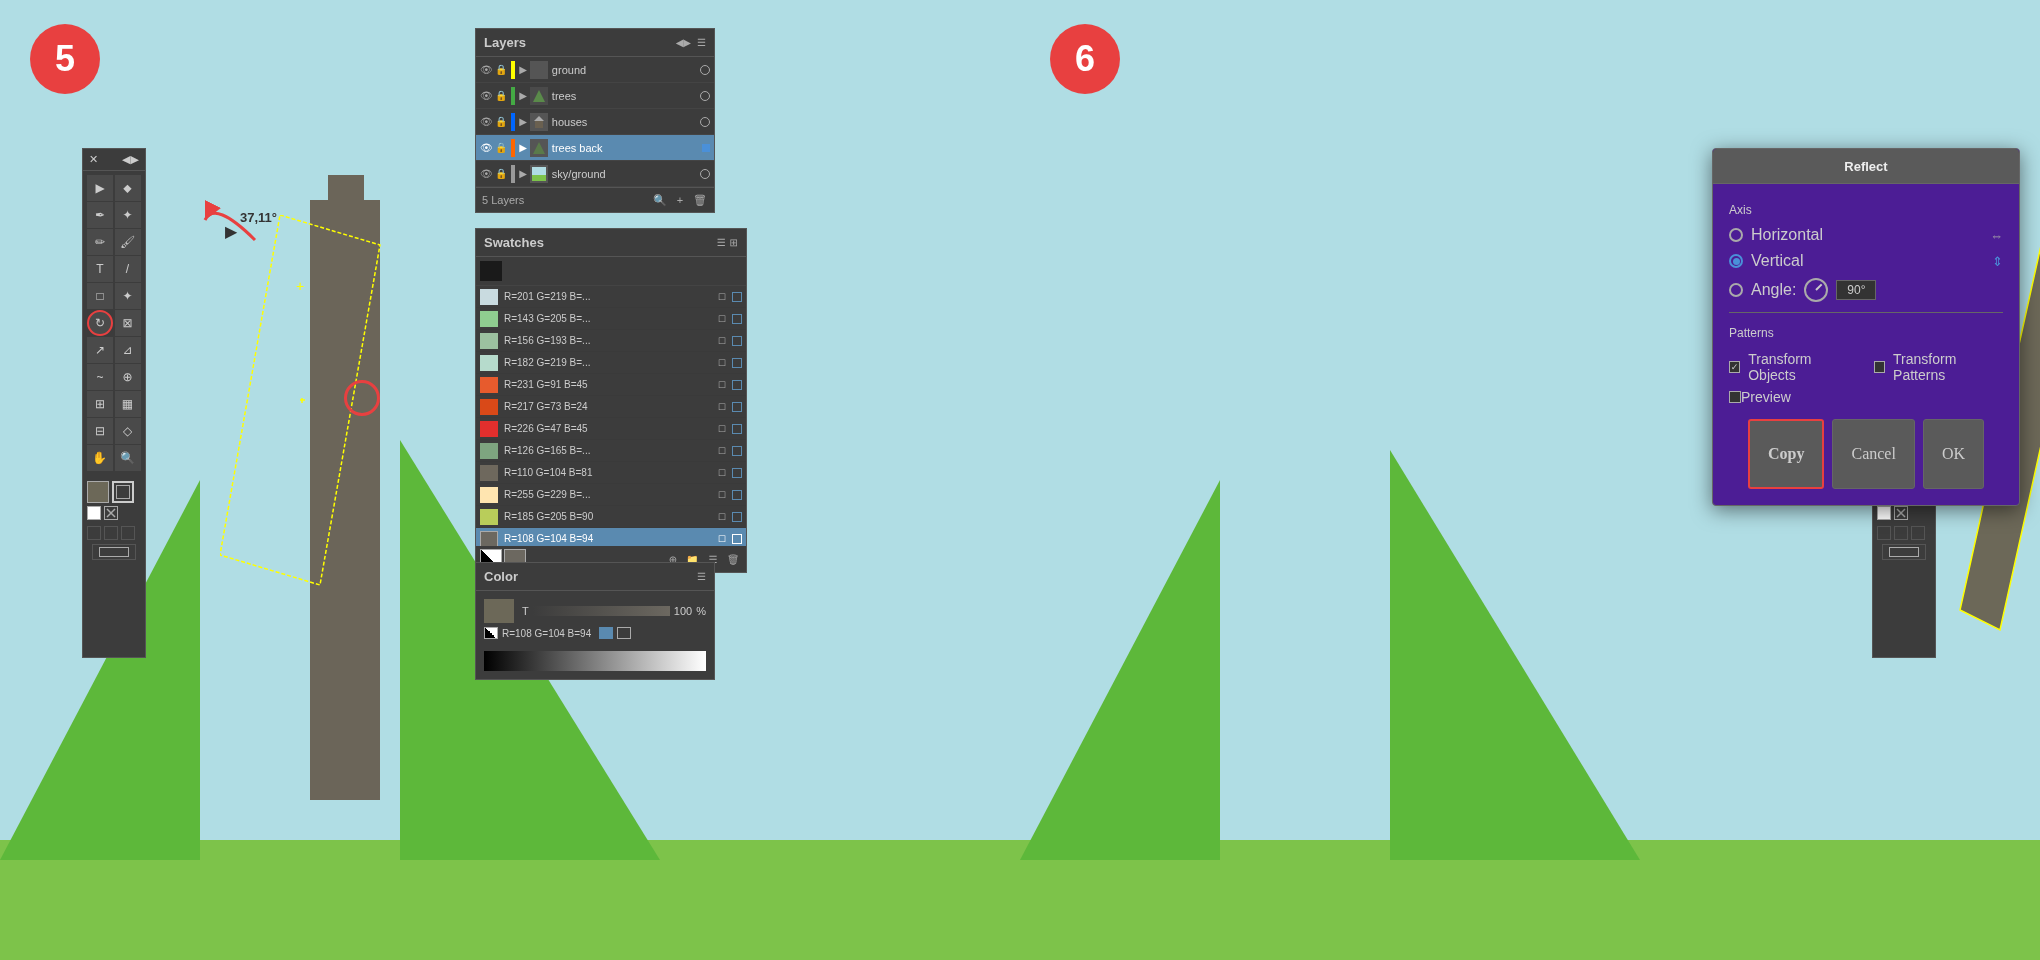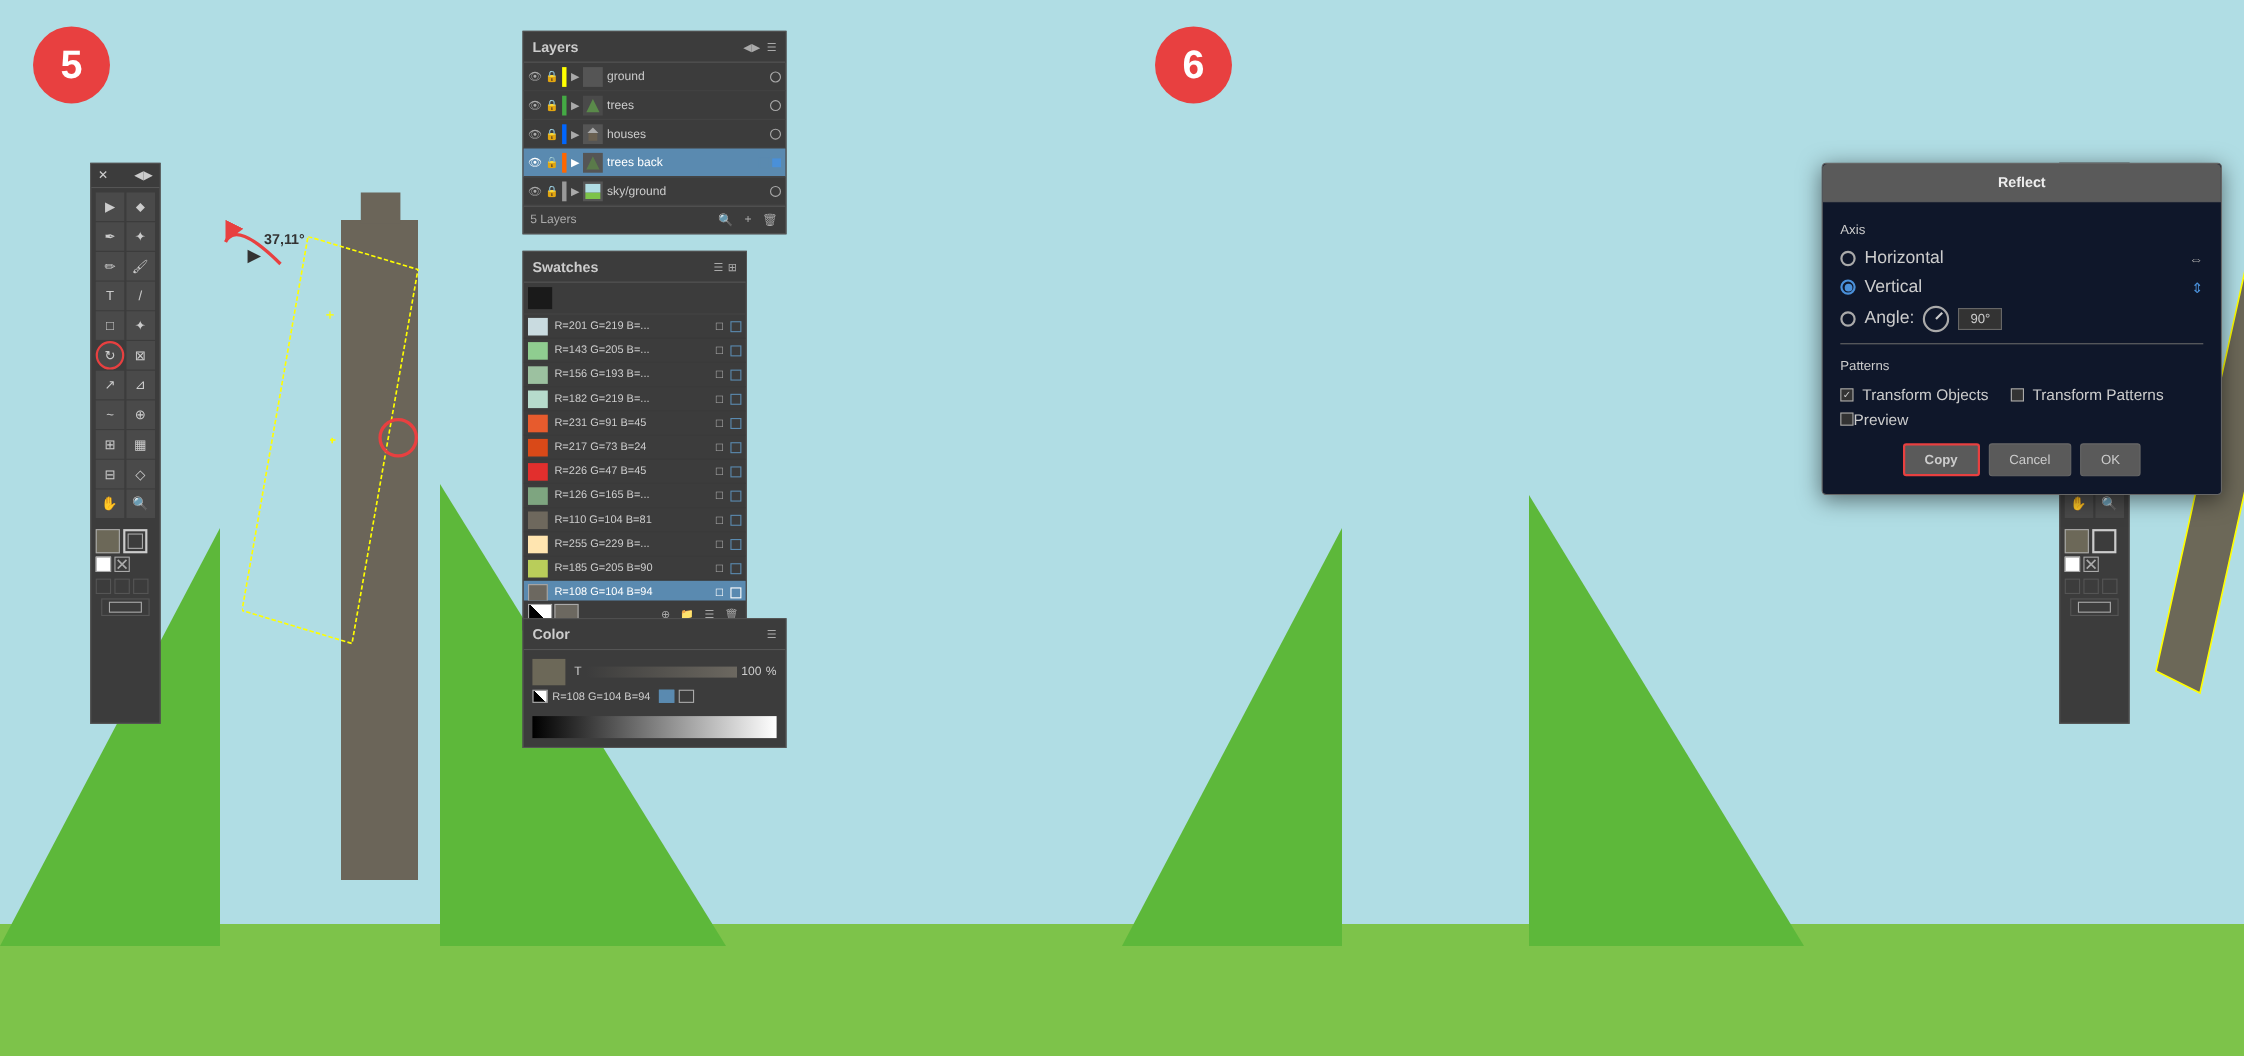--- a/index.html
+++ b/index.html
@@ -209,21 +209,21 @@
       align-items: center;
       justify-content: center;
       cursor: pointer;
     }
 
     
     .swatches-panel {
       position: absolute;
       left: 475px;
       top: 228px;
-      width: 204px;
+      width: 272px;
       background: #3c3c3c;
       border: 1px solid #555;
       z-index: 20;
     }
     .swatch-row {
       display: flex;
       align-items: center;
       padding: 2px 4px;
       border-bottom: 1px solid #3a3a3a;
       height: 22px;
@@ -305,22 +305,22 @@
       border: 3px solid #e84040;
       border-radius: 50%;
       z-index: 30;
     }
 
     
     .reflect-dialog {
       position: absolute;
       top: 148px;
       right: 20px;
-      width: 364px;
-      background: #0f172a;
+      width: 308px;
+      background: #4c1d95;
       border: 1px solid #666;
       border-radius: 4px;
       z-index: 50;
       box-shadow: 0 4px 20px rgba(0,0,0,0.5);
     }
     .dialog-title-bar {
       background: #5a5a5a;
       padding: 8px 12px;
       border-bottom: 1px solid #666;
       border-radius: 4px 4px 0 0;
@@ -423,27 +423,28 @@
       align-items: center;
       gap: 0;
       margin-bottom: 14px;
     }
     .dialog-buttons {
       display: flex;
       gap: 8px;
       justify-content: center;
     }
     .dialog-btn {
-      padding: 6px 18px;
+      padding: 24px 18px;
       border-radius: 3px;
-      font-size: 12px;
+      font-size: 16px;
       cursor: pointer;
       border: 1px solid #666;
       background: #5a5a5a;
       color: #ccc;
+      font-family: Liberation Serif, serif;
     }
     .dialog-btn.copy-btn {
       background: #5a5a5a;
       border: 2px solid #e84040;
       color: #ccc;
       font-weight: bold;
     }
 
     .divider-line {
       height: 1px;

